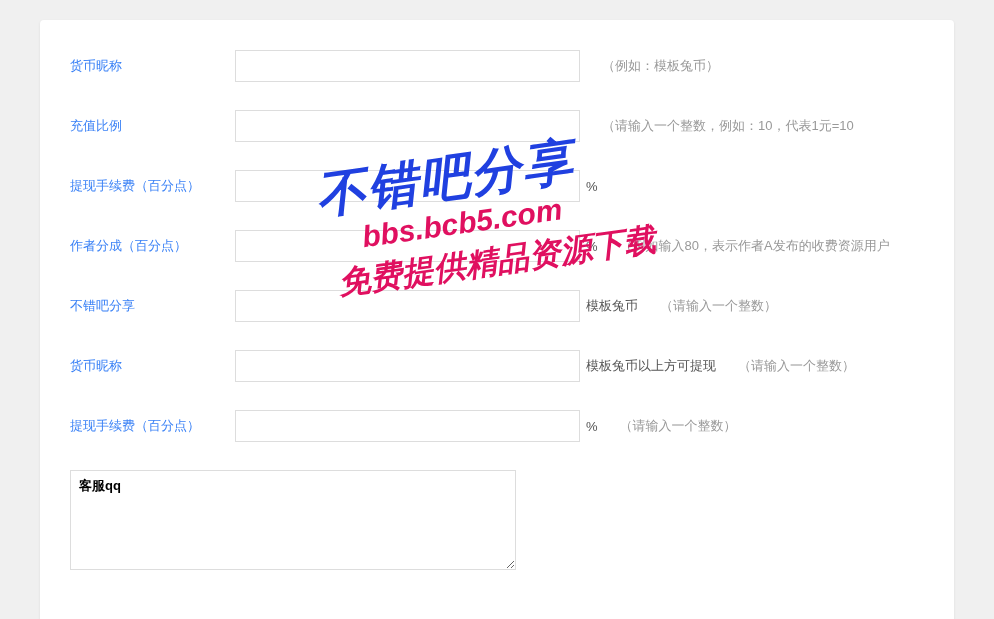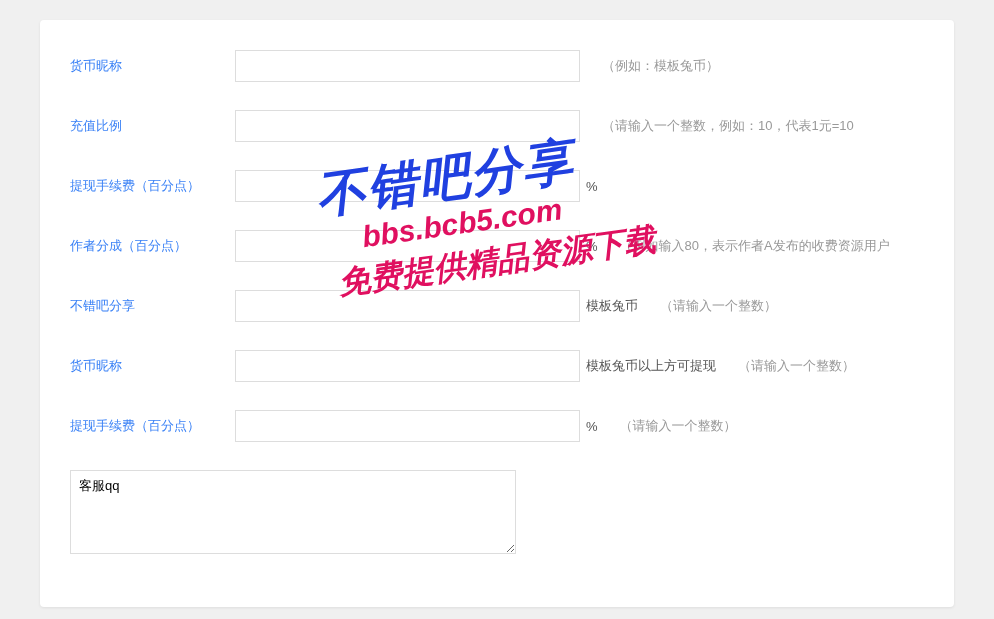--- a/index.html
+++ b/index.html
@@ -48,26 +48,27 @@
       border: 1px solid #ddd;
       padding: 0 8px;
       font-size: 13px;
       background: #fff;
     }
     .form-input.w-med {
       width: 345px;
     }
     .form-textarea {
       width: 446px;
-      height: 84px;
+      height: 100px;
       border: 1px solid #ddd;
       padding: 6px 8px;
       font-size: 13px;
       font-family: inherit;
       resize: both;
+      font-weight: bold;
     }
     .hint {
       color: #999;
       font-size: 13px;
       margin-left: 22px;
       white-space: nowrap;
     }
     .suffix {
       color: #555;
       font-size: 13px;

